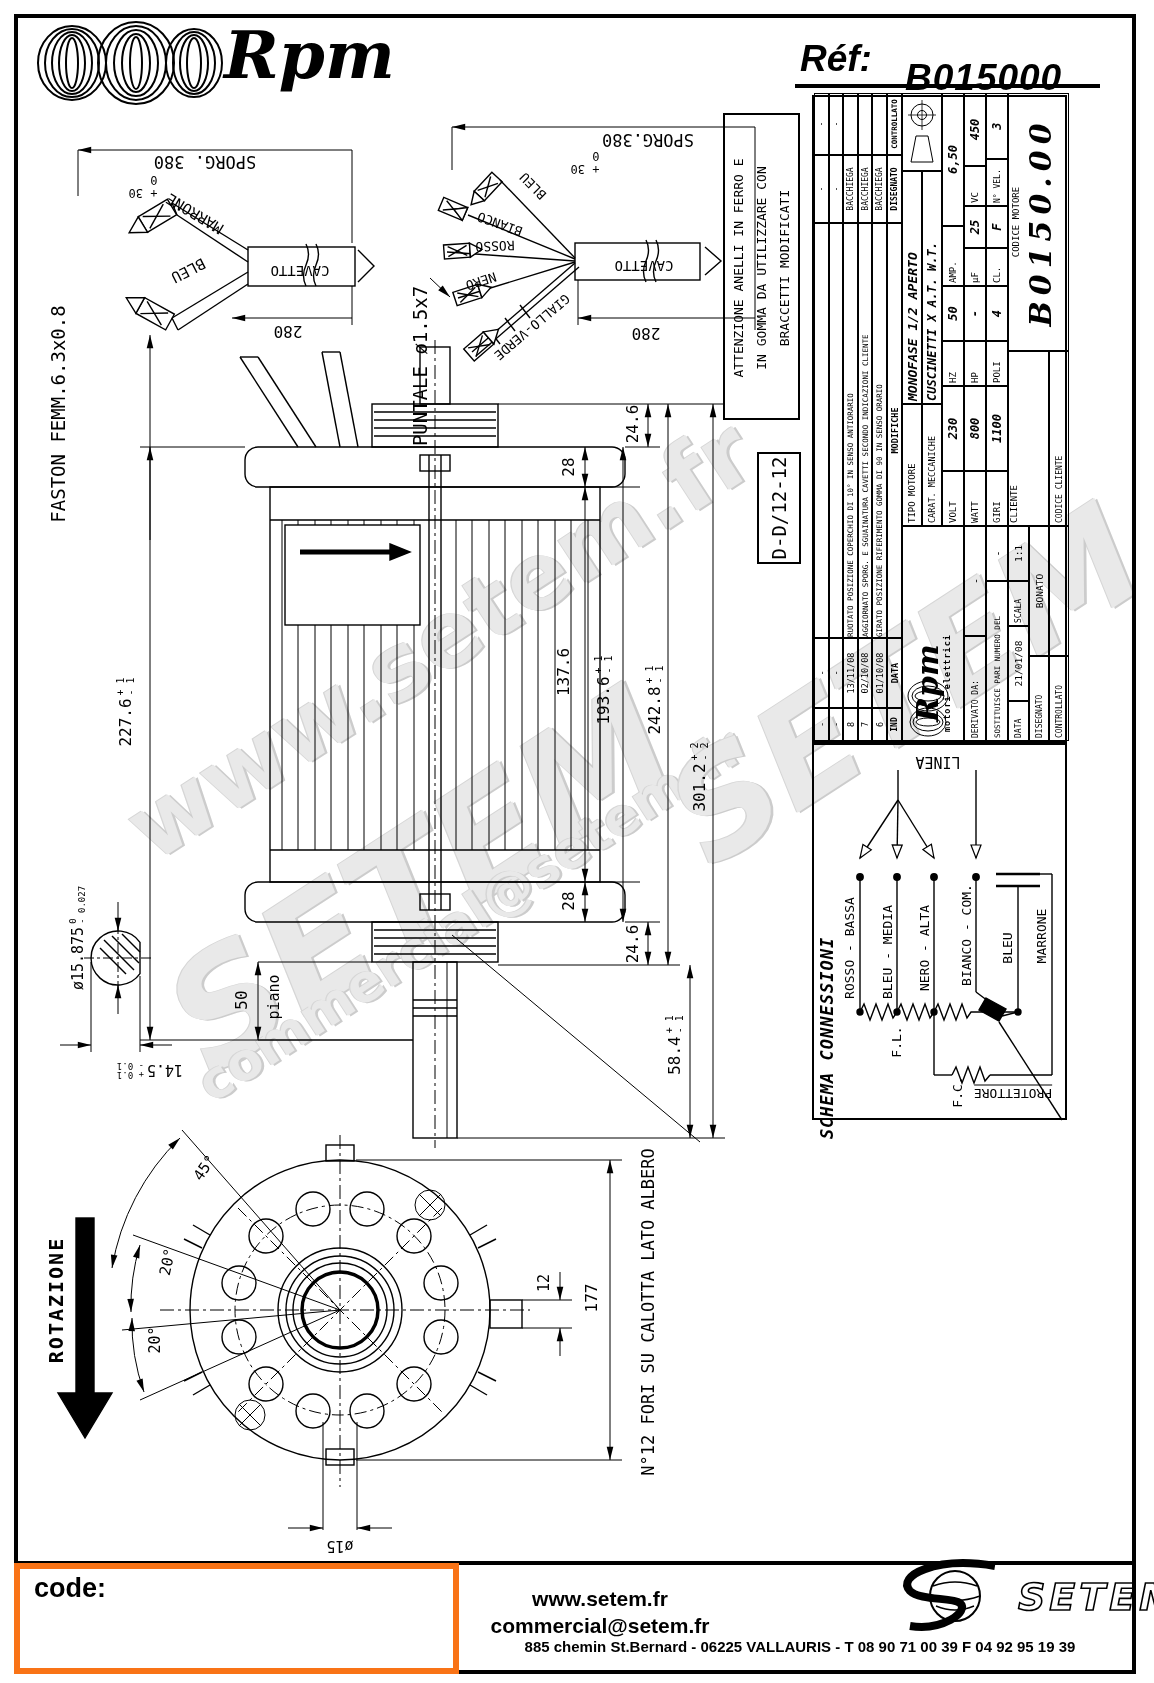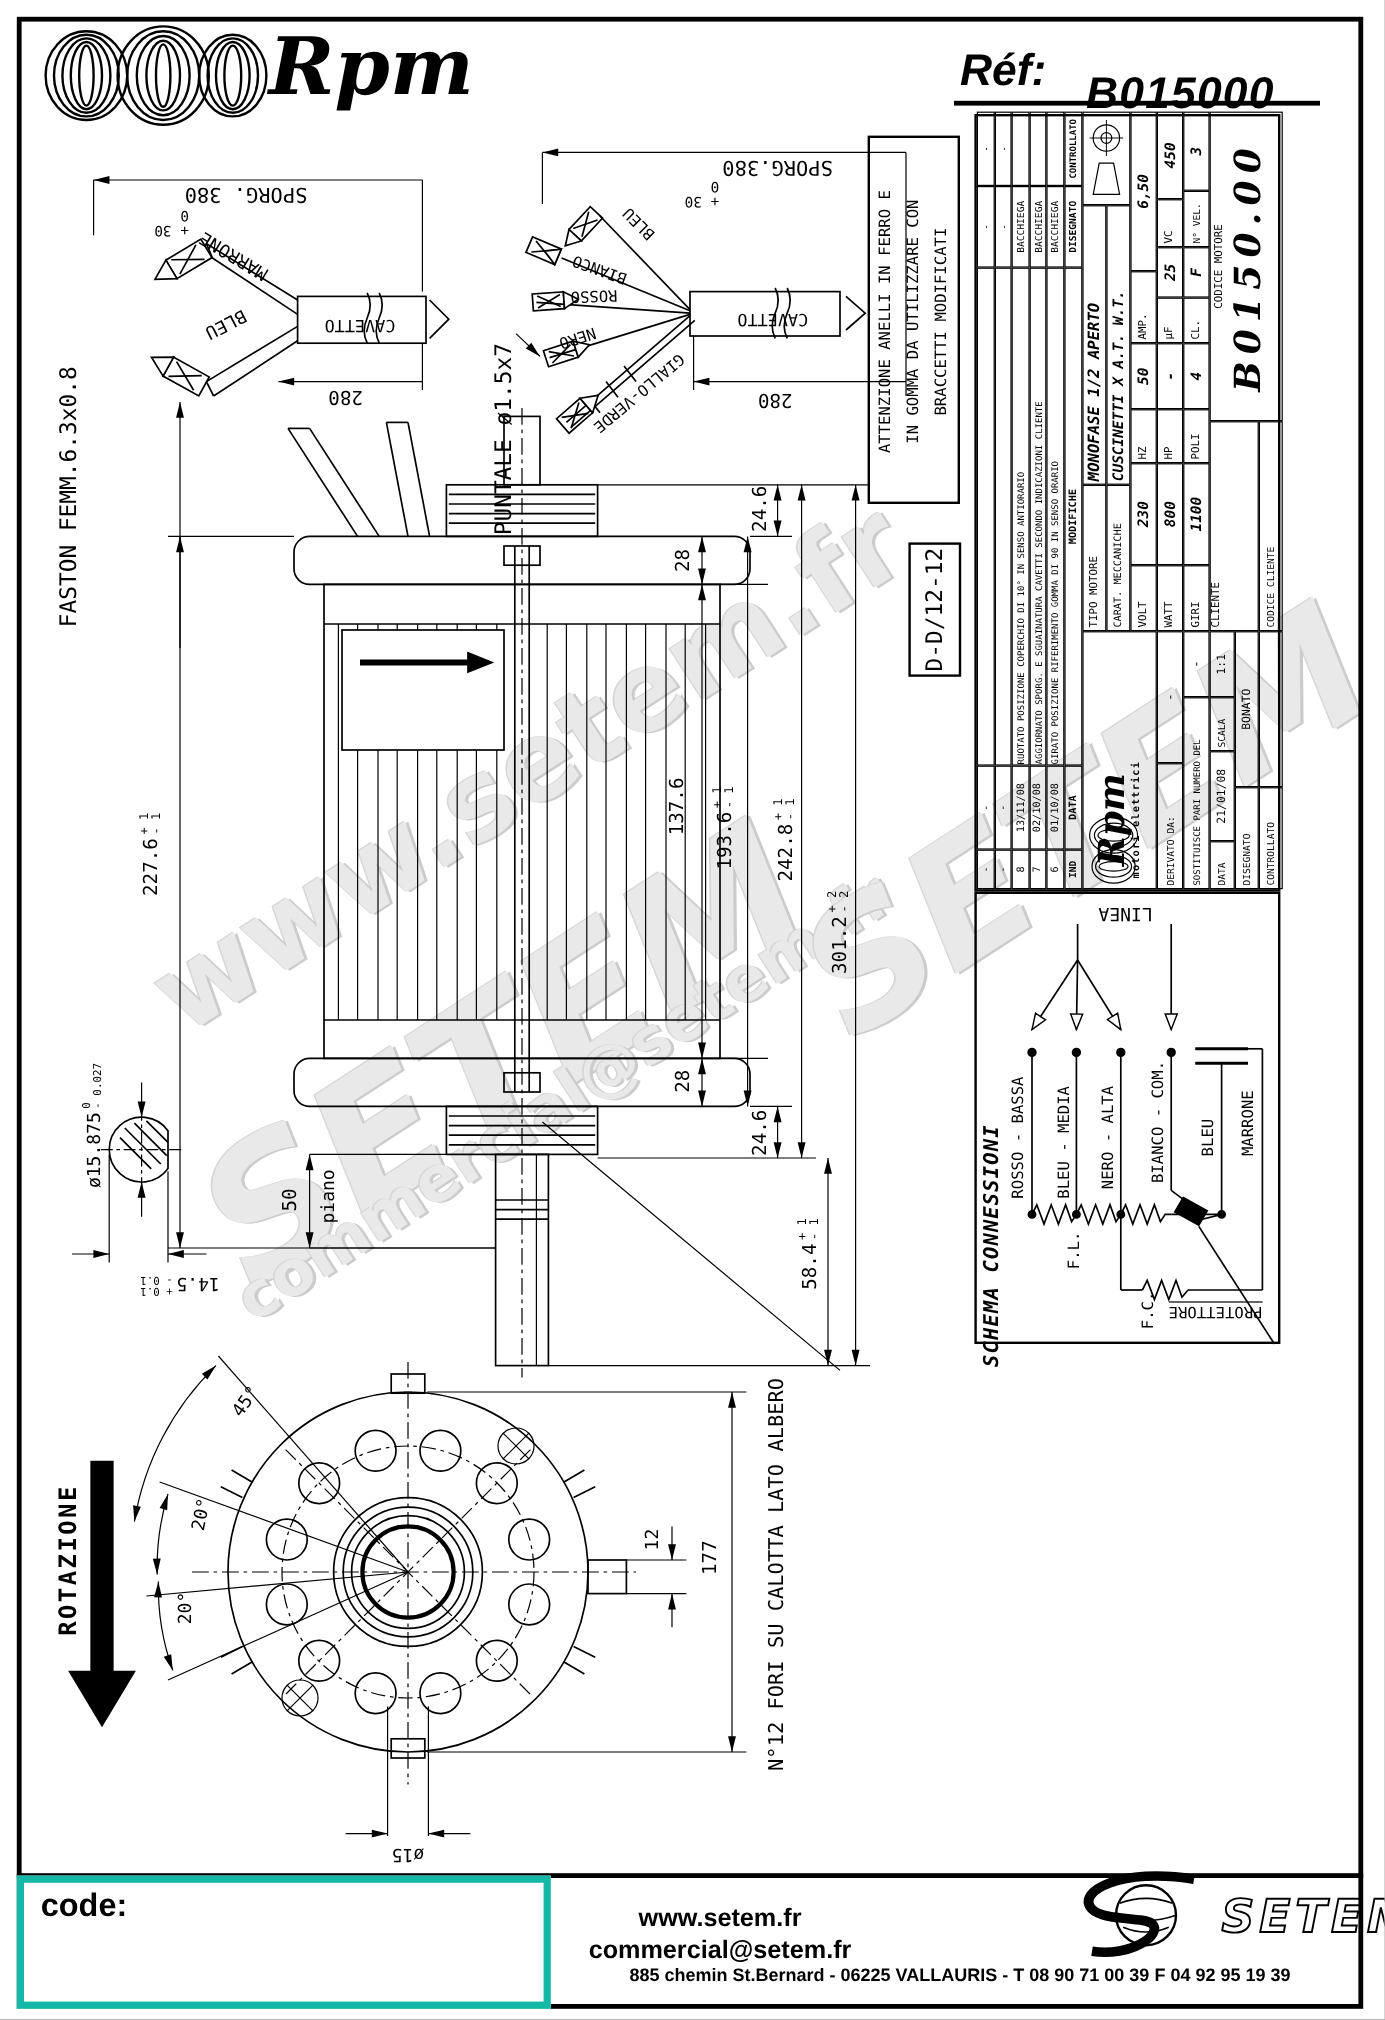--- a/index.html
+++ b/index.html
@@ -656,21 +656,21 @@
     <span class="lbl f13" style="--r:-90deg;left:849px;top:948px;">ROSSO - BASSA</span>
     <span class="lbl f13" style="--r:-90deg;left:887px;top:952px;">BLEU - MEDIA</span>
     <span class="lbl f13" style="--r:-90deg;left:924px;top:948px;">NERO - ALTA</span>
     <span class="lbl f13" style="--r:-90deg;left:966px;top:935px;">BIANCO - COM.</span>
     <span class="lbl f13" style="--r:-90deg;left:1007px;top:948px;">BLEU</span>
     <span class="lbl f13" style="--r:-90deg;left:1041px;top:936px;">MARRONE</span>
     <span class="lbl f13" style="--r:-90deg;left:896px;top:1042px;">F.L.</span>
     <span class="lbl f13" style="--r:-90deg;left:957px;top:1092px;">F.C.</span>
     <span class="lbl f13" style="--r:180deg;left:1013px;top:1092px;border-bottom:1.5px solid #000;padding-bottom:1px;">PROTETTORE</span>
 
-    <div class="abs" style="left:14px;top:1563px;width:445px;height:111px;border:6px solid #14b8a6;box-sizing:border-box;z-index:4;background:#fff;">
+    <div class="abs" style="left:14px;top:1563px;width:445px;height:111px;border:6px solid #f97316;box-sizing:border-box;z-index:4;background:#fff;">
       <span class="sans bold" style="position:absolute;left:14px;top:4px;font-size:27px;">code:</span>
     </div>
     <div class="abs sans bold" style="left:460px;top:1585px;width:280px;text-align:center;font-size:21px;line-height:27px;z-index:4;">
       <div>www.setem.fr</div>
       <div>commercial@setem.fr</div>
     </div>
     <div class="abs sans" style="left:460px;top:1638px;width:680px;text-align:center;font-size:15px;z-index:4;font-weight:bold;">885 chemin St.Bernard  -  06225 VALLAURIS  -  T 08 90 71 00 39   F 04 92 95 19 39</div>
   </div>
 
 </div>

